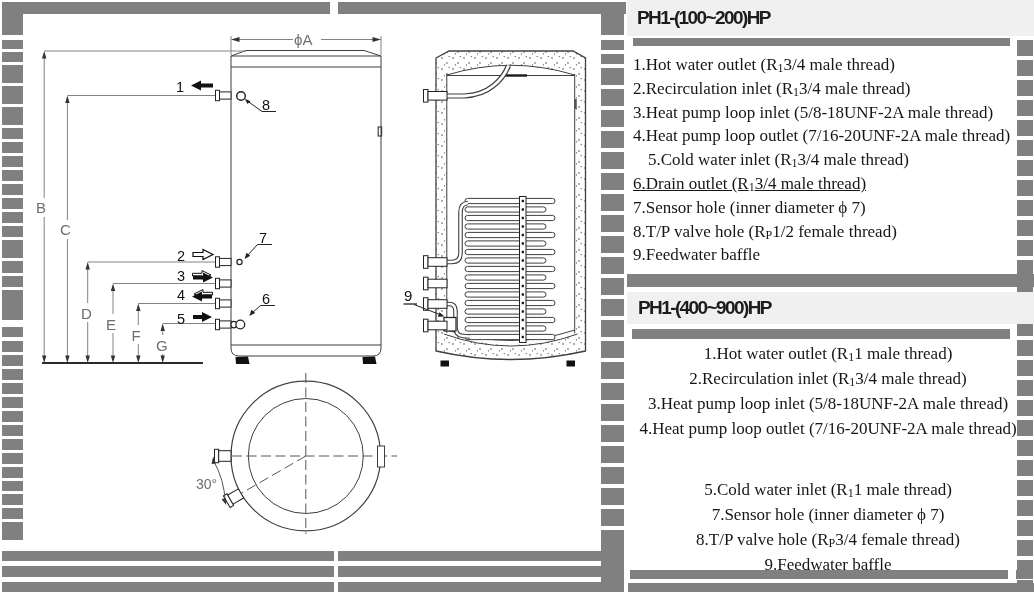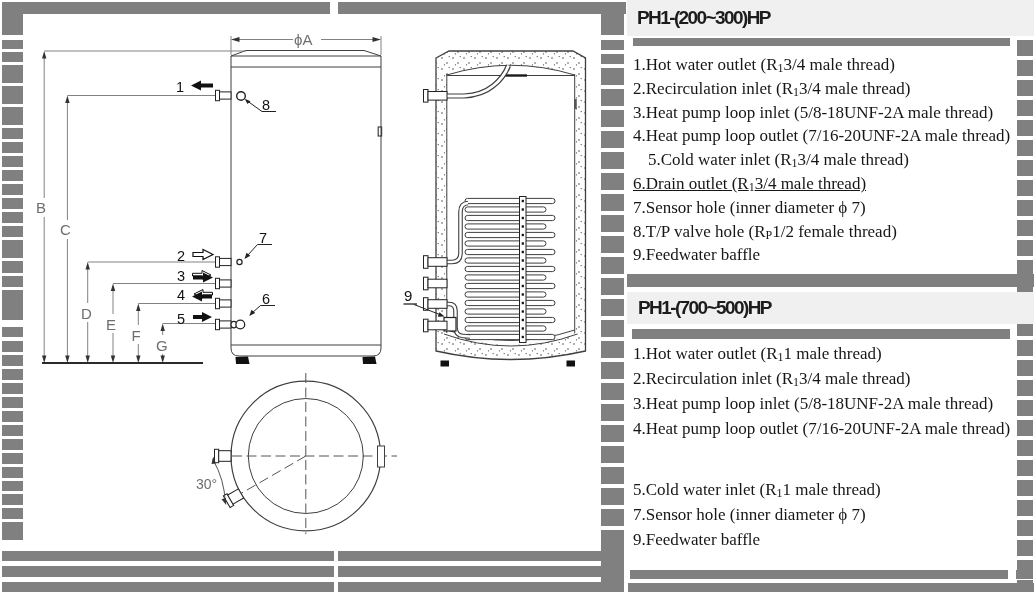--- a/index.html
+++ b/index.html
@@ -105,49 +105,50 @@
 <div style="position:absolute;left:1017px;top:560px;width:16px;height:16px;background:#808080;"></div>
 <div style="position:absolute;left:1017px;top:580px;width:16px;height:12px;background:#808080;"></div>
 
 <div style="position:absolute;left:2px;top:551px;width:332px;height:10px;background:#808080;"></div>
 <div style="position:absolute;left:338px;top:551px;width:271px;height:10px;background:#808080;"></div>
 <div style="position:absolute;left:2px;top:566px;width:332px;height:11px;background:#808080;"></div>
 <div style="position:absolute;left:338px;top:566px;width:286px;height:11px;background:#808080;"></div>
 <div style="position:absolute;left:2px;top:582px;width:332px;height:10px;background:#808080;"></div>
 <div style="position:absolute;left:338px;top:582px;width:286px;height:10px;background:#808080;"></div>
 
-<div style="position:absolute;left:627px;top:0px;width:407px;height:36px;background:#f0f0f0;font:bold 19px/36px 'Liberation Sans', sans-serif;letter-spacing:-1.6px;color:#1c1c1c;padding-left:10px;box-sizing:border-box;">PH1-(200~300)HP</div>
+<div style="position:absolute;left:627px;top:0px;width:407px;height:36px;background:#f0f0f0;font:bold 19px/36px 'Liberation Sans', sans-serif;letter-spacing:-1.6px;color:#1c1c1c;padding-left:10px;box-sizing:border-box;">PH1-(100~200)HP</div>
 
 <div style="position:absolute;left:633px;top:38px;width:377px;height:8px;background:#808080;"></div>
 
 <div style="position:absolute;left:633px;top:53px;width:390px;font:17px 'Liberation Serif', serif;color:#161616;white-space:nowrap;">
     <div style="height:23.8px;line-height:23.8px;">1.Hot water outlet (R<sub>1</sub>3/4 male thread)</div>
     <div style="height:23.8px;line-height:23.8px;">2.Recirculation inlet (R<sub>1</sub>3/4 male thread)</div>
     <div style="height:23.8px;line-height:23.8px;">3.Heat pump loop inlet (5/8-18UNF-2A male thread)</div>
     <div style="height:23.8px;line-height:23.8px;">4.Heat pump loop outlet (7/16-20UNF-2A male thread)</div>
     <div style="height:23.8px;line-height:23.8px;margin-left:15px;">5.Cold water inlet (R<sub>1</sub>3/4 male thread)</div>
     <div style="height:23.8px;line-height:23.8px;text-decoration:underline;">6.Drain outlet (R<sub>1</sub>3/4 male thread)</div>
     <div style="height:23.8px;line-height:23.8px;">7.Sensor hole (inner diameter ϕ 7)</div>
     <div style="height:23.8px;line-height:23.8px;">8.T/P valve hole (R<sub>P</sub>1/2 female thread)</div>
     <div style="height:23.8px;line-height:23.8px;">9.Feedwater baffle</div>
   </div>
 
 <div style="position:absolute;left:627px;top:274px;width:407px;height:13px;background:#808080;"></div>
 
-<div style="position:absolute;left:627px;top:292px;width:407px;height:32px;background:#f0f0f0;font:bold 19px/32px 'Liberation Sans', sans-serif;letter-spacing:-1.6px;color:#1c1c1c;padding-left:11px;box-sizing:border-box;">PH1-(700~500)HP</div>
+<div style="position:absolute;left:627px;top:292px;width:407px;height:32px;background:#f0f0f0;font:bold 19px/32px 'Liberation Sans', sans-serif;letter-spacing:-1.6px;color:#1c1c1c;padding-left:11px;box-sizing:border-box;">PH1-(400~900)HP</div>
 
 <div style="position:absolute;left:632px;top:329px;width:378px;height:10px;background:#808080;"></div>
 
-<div style="position:absolute;left:633px;top:340.5px;width:390px;font:17px 'Liberation Serif', serif;color:#161616;white-space:nowrap;">
+<div style="position:absolute;left:633px;top:340.5px;width:390px;font:17px 'Liberation Serif', serif;color:#161616;white-space:nowrap;text-align:center;">
     <div style="height:25px;line-height:25px;">1.Hot water outlet (R<sub>1</sub>1 male thread)</div>
     <div style="height:25px;line-height:25px;">2.Recirculation inlet (R<sub>1</sub>3/4 male thread)</div>
     <div style="height:25px;line-height:25px;">3.Heat pump loop inlet (5/8-18UNF-2A male thread)</div>
     <div style="height:25px;line-height:25px;">4.Heat pump loop outlet (7/16-20UNF-2A male thread)</div>
     <div style="height:25px;line-height:25px;margin-top:36px;">5.Cold water inlet (R<sub>1</sub>1 male thread)</div>
     <div style="height:25px;line-height:25px;">7.Sensor hole (inner diameter ϕ 7)</div>
+    <div style="height:25px;line-height:25px;">8.T/P valve hole (R<sub>P</sub>3/4 female thread)</div>
     <div style="height:25px;line-height:25px;">9.Feedwater baffle</div>
   </div>
 
 <div style="position:absolute;left:630px;top:570px;width:378px;height:9px;background:#808080;"></div>
 <div style="position:absolute;left:1016px;top:570px;width:17px;height:9px;background:#808080;"></div>
 <div style="position:absolute;left:628px;top:583px;width:406px;height:9px;background:#808080;"></div>
 
 <svg style="position:absolute;left:0;top:0;" width="630" height="598" viewBox="0 0 630 598">
 <defs>
 <pattern id="st" width="11" height="11" patternUnits="userSpaceOnUse">

